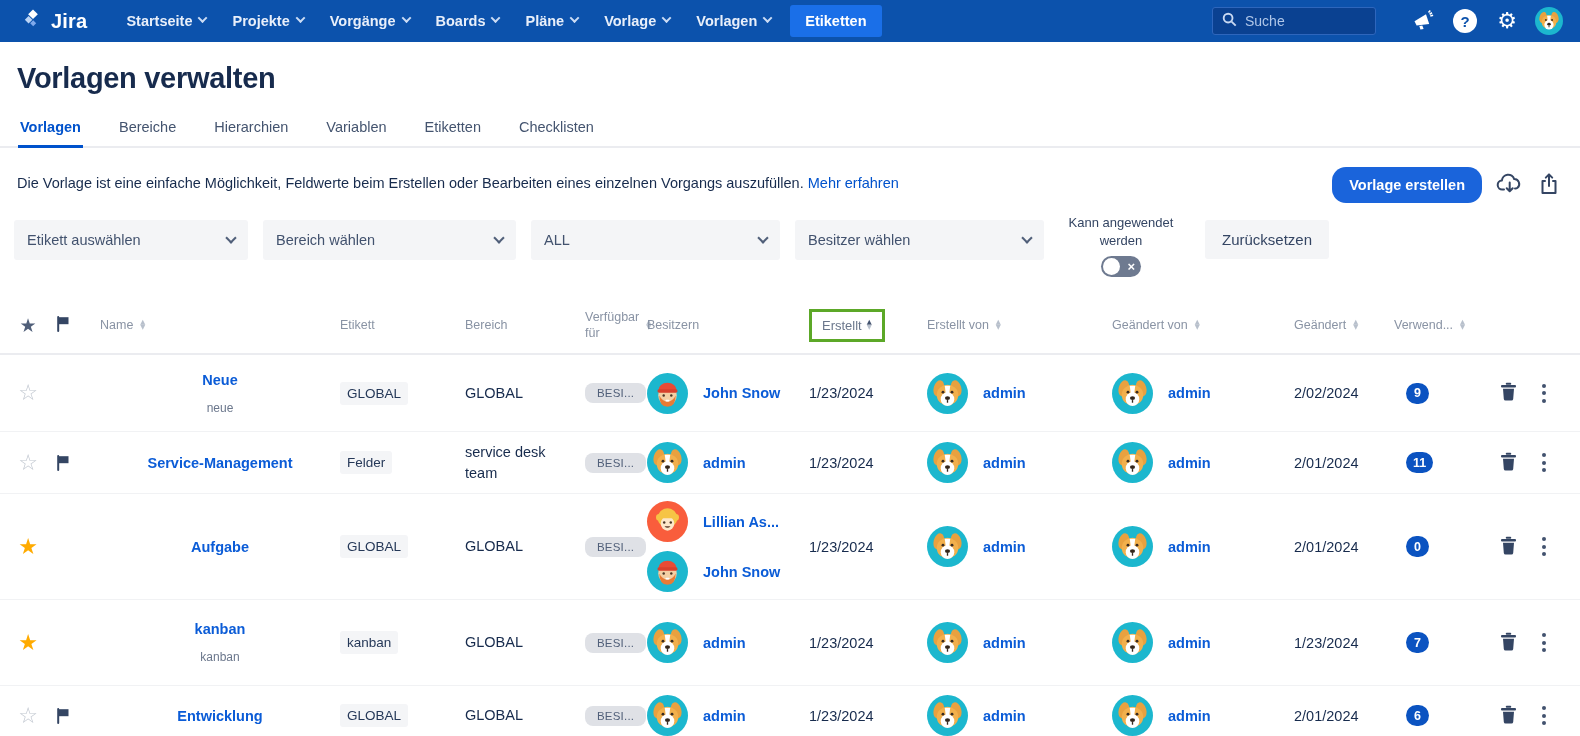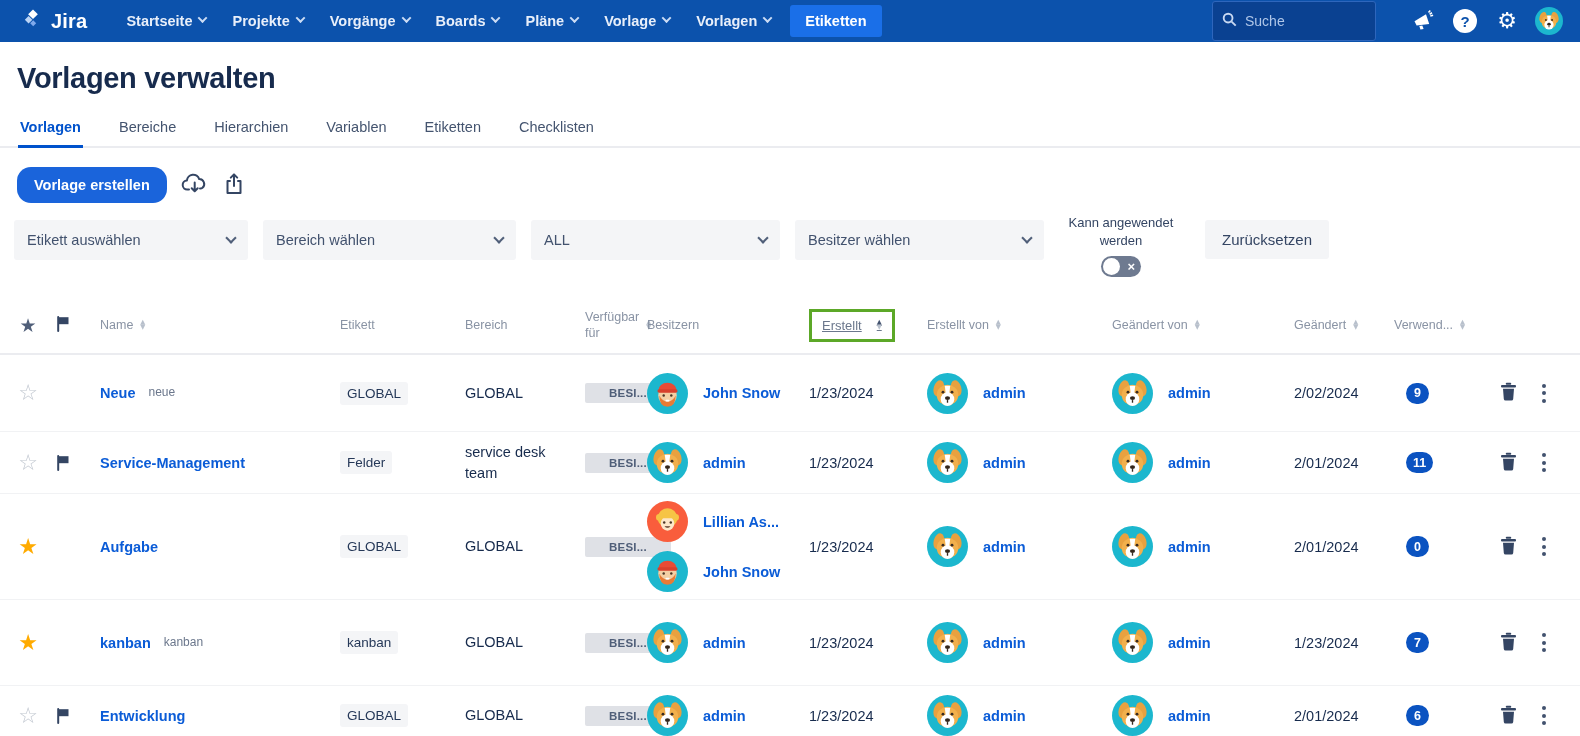--- a/index.html
+++ b/index.html
@@ -12,21 +12,21 @@
   .navbar { height:42px; background:#0C52AC; display:flex; align-items:center; padding:0 14px; }
   .logo { display:flex; align-items:center; gap:7px; margin:0 26px 0 8px; cursor:pointer; }
   .logo-text { color:#fff; font-size:20px; font-weight:700; letter-spacing:.2px; }
   .nav-item { display:flex; align-items:center; gap:7px; color:#E8EFFA; font-size:14.5px;
     font-weight:700; padding:0 13px; height:42px; cursor:pointer; white-space:nowrap; }
   .chev { width:7px; height:7px; border-right:2px solid #CBDCF5; border-bottom:2px solid #CBDCF5;
     transform:rotate(45deg) translate(-1px,-1px); margin-top:-4px; }
   .create-btn { background:#1A6FE8; color:#fff; font-weight:700; font-size:14.5px;
     padding:8px 15px; border-radius:3px; margin-left:6px; }
   .nav-spacer { flex:1; }
-  .search-box { width:164px; height:40px; background:#0A4191; border:1px solid #2E66BC;
+  .search-box { width:164px; height:28px; background:#0A4191; border:1px solid #2E66BC;
     border-radius:3px; display:flex; align-items:center; gap:8px; padding:0 9px; margin-right:22px; }
   .search-box input { background:transparent; border:none; outline:none; color:#D7E3F6;
     font-size:14px; width:110px; font-family:inherit; }
   .search-box input::placeholder { color:#AFC6E8; }
   .nav-icon-btn { width:34px; height:34px; display:flex; align-items:center; justify-content:center;
     border-radius:50%; margin-left:8px; }
   .help-disc { width:24px; height:24px; border-radius:50%; background:#fff; color:#0C52AC;
     font-weight:700; font-size:15px; display:flex; align-items:center; justify-content:center; }
   .gear-glyph { font-family:"DejaVu Sans", sans-serif; color:#fff; font-size:22px; line-height:1; }
   .nav-avatar svg { width:28px; height:28px; display:block; }
@@ -74,42 +74,42 @@
   .thead { margin-top:26px; min-height:52px; color:#8993A4; font-size:12.5px;
     border-bottom:2px solid #EBECF0; padding-bottom:6px; }
   .hcell { display:flex; align-items:center; gap:5px; }
   .col-star { justify-content:center; }
   .col-name { padding-left:10px; }
   .col-verfuegbar .hlabel { white-space:normal; width:56px; line-height:1.3; }
   .hdr-star { color:#505F79; font-size:19px; font-family:"DejaVu Sans", sans-serif; }
   .sort { display:inline-flex; flex-direction:column; font-size:6.5px; line-height:5.5px;
     color:#B8C0CC; font-family:"DejaVu Sans", sans-serif; margin-left:2px; }
   .sort.sorted .up { color:#42526E; }
-  .hl-box { display:inline-flex; align-items:center; gap:13px; border:3px solid #5CA828;
-    padding:6px 10px; color:#6B778C;text-decoration:underline; }
+  .hl-box { display:inline-flex; align-items:center; gap:3px; border:3px solid #5CA828;
+    padding:6px 10px; color:#6B778C; }
   .hl-box .hlabel { color:#6B778C; font-size:13px; }
 
   .trow { border-top:1px solid #F1F2F4; padding:7px 0; }
   .trow:first-child { border-top:none; }
   .trow:nth-child(1){min-height:76px} .trow:nth-child(2){min-height:62px}
   .trow:nth-child(3){min-height:98px} .trow:nth-child(4){min-height:86px}
   .trow:nth-child(5){min-height:60px} .trow:nth-child(6){min-height:60px}
   .cell { font-size:14.5px; }
   .c-star { display:flex; justify-content:center; }
   .star { font-size:22px; color:#C1C7D0; cursor:pointer; font-family:"DejaVu Sans", sans-serif; line-height:1; }
   .star.on { color:#FFAB00; }
   .c-flag svg { display:block; }
-  .c-name { display:flex; flex-direction:row; gap:13px; padding-left:10px; }
+  .c-name { display:flex; flex-direction:column; gap:13px; padding-left:10px;align-items:center; }
   .name-link { color:#0B5CD7; font-weight:600; font-size:14.5px; }
   .subtitle { font-size:12px; color:#6B778C; }
   .chip { display:inline-block; background:#F4F5F7; color:#253858; font-size:13.5px;
     padding:4px 7px; border-radius:3px; }
   .bereich-text { color:#172B4D; display:inline-block; max-width:112px; line-height:1.45; }
   .avail-chip { display:inline-block; background:#DFE1E6; color:#505F79; font-size:11.5px;
-    font-weight:700; padding:4px 24px; border-radius:2px; letter-spacing:.2px; }
+    font-weight:400; padding:4px 12px; border-radius:8px; letter-spacing:.2px; }
   .c-owners { display:flex; flex-direction:column; gap:9px; }
   .user { display:flex; align-items:center; gap:15px; }
   .user .avatar40 svg { width:41px; height:41px; display:block; }
   .user-link { color:#0B5CD7; font-weight:600; font-size:14.5px; }
   .badge { display:inline-flex; align-items:center; justify-content:center; min-width:23px;
     height:21px; padding:0 7px; border-radius:11px; background:#0B53C1; color:#fff;
     font-size:12.5px; font-weight:700; margin-left:12px; }
   .c-actions { display:flex; align-items:center; gap:21px; padding-left:14px; }
   .kebab { display:flex; flex-direction:column; gap:3.5px; padding:4px; }
   .kebab i { width:4px; height:4px; border-radius:50%; background:#42526E; }
@@ -230,20 +230,24 @@
   <div class="tab">
     <span>Etiketten</span>
   </div>
 
   <div class="tab">
     <span>Checklisten</span>
   </div>
 </div>
 
 <div class="desc-row">
+  <p class="desc-text">
+    <span>Die Vorlage ist eine einfache Möglichkeit, Feldwerte beim Erstellen oder Bearbeiten eines einzelnen Vorgangs auszufüllen.</span>
+    <a class="learn-more">Mehr erfahren</a>
+  </p>
   <div class="desc-actions">
     <button class="primary-btn">Vorlage erstellen</button>
     <button class="icon-plain">
       <span>
         <svg width="28" height="24" viewBox="0 0 28 24" fill="none" stroke="#344563" stroke-width="2" stroke-linecap="round" stroke-linejoin="round">
           <path d="M8 17.5H6.5a4.5 4.5 0 01-.6-9 6.3 6.3 0 0112.3-1.4 4.9 4.9 0 013.3 8.6c-.6.5-1.3.8-2 .8H19"></path>
           <path d="M13.7 10.5v8.5M10.7 16.2l3 3 3-3"></path>
         </svg>
       </span>
     </button>

